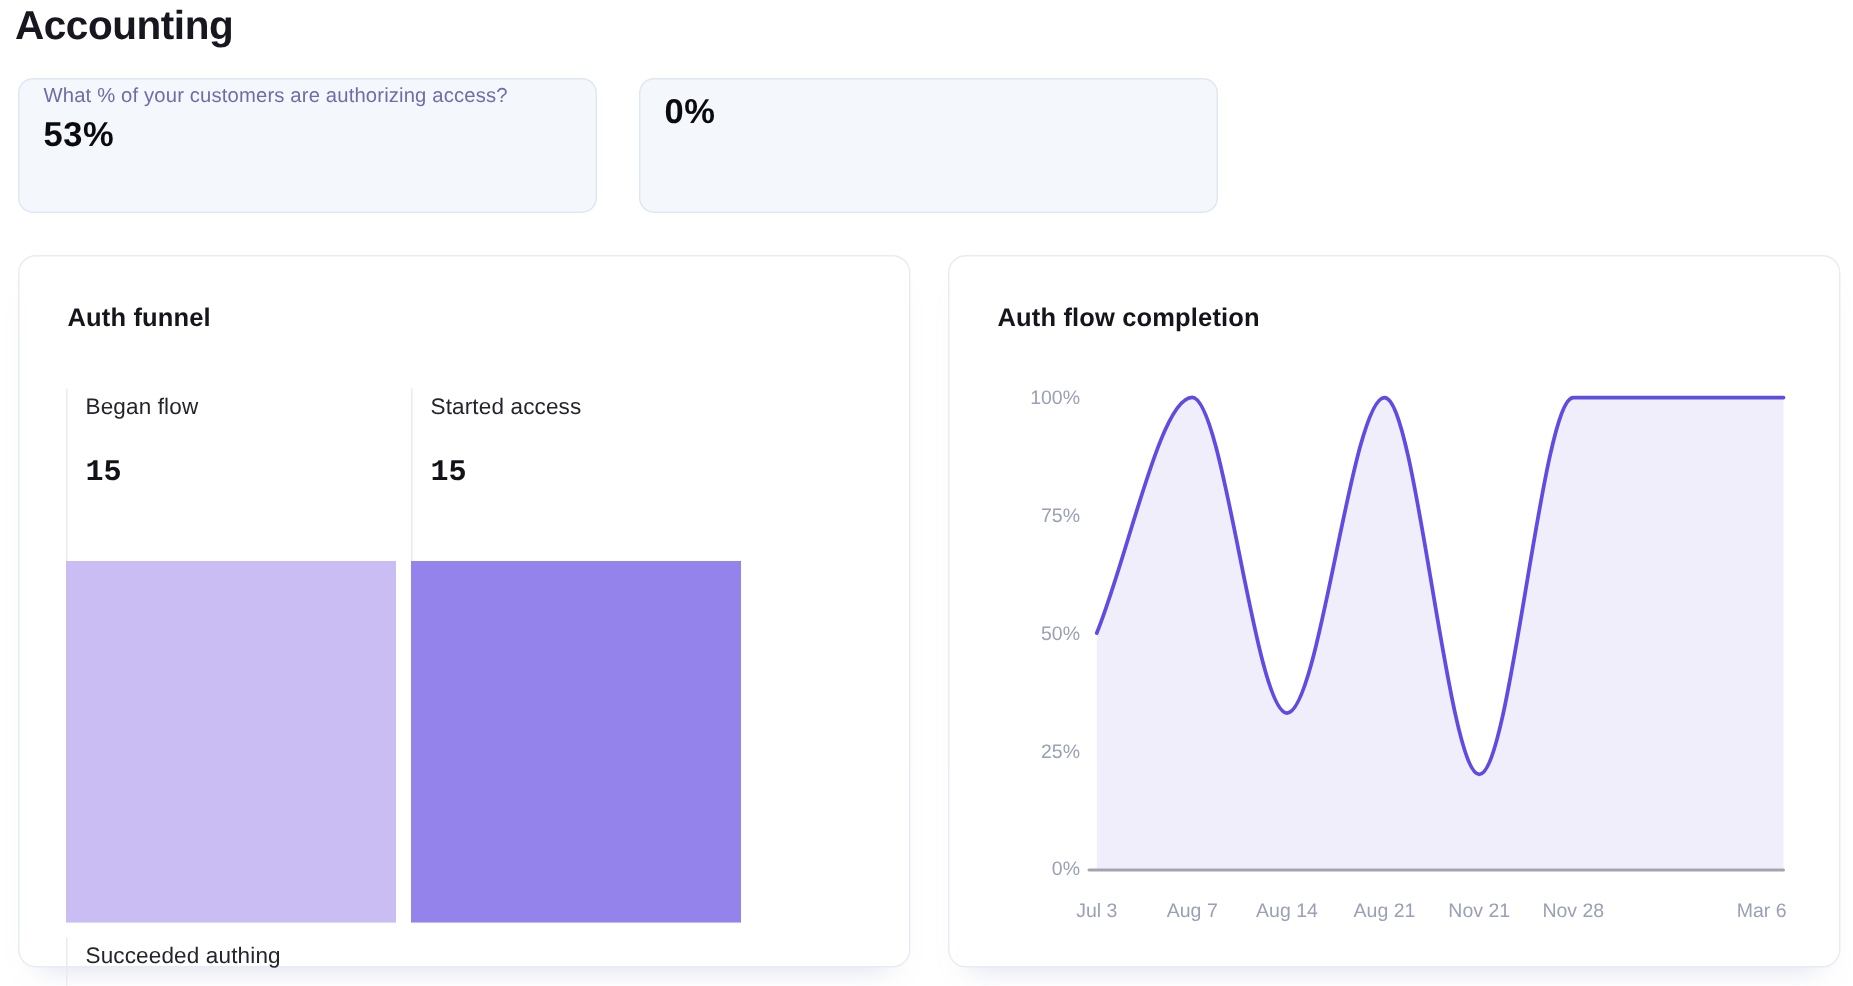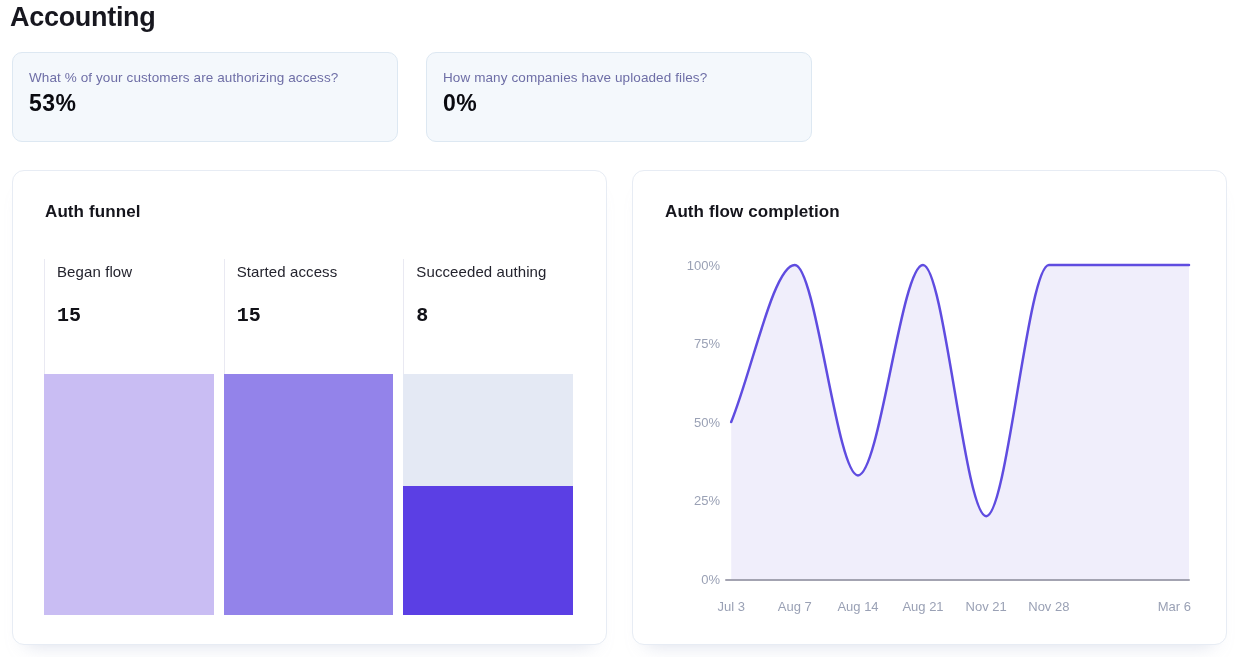--- a/index.html
+++ b/index.html
@@ -10,43 +10,43 @@
     -webkit-font-smoothing:antialiased;
   }
   .page-title {
     position:absolute; left:10px; top:2px;
     font-size:27px; font-weight:700; color:#17171f; letter-spacing:-0.3px;
   }
   
   .stat-card {
     position:absolute; top:52px; width:386px; height:90px;
     background:#f4f8fc; border:1px solid #dde8f2; border-radius:10px;
-    padding:17px 16px;
+    padding:3px 16px;
   }
   .stat-card.c0 { left:12px; }
   .stat-card.c1 { left:426px; }
   .stat-q { font-size:13.5px; font-weight:500; color:#6e6ea6; letter-spacing:.1px; }
   .stat-v { margin-top:5px; font-size:23px; font-weight:700; color:#0a0a10; letter-spacing:.4px; }
   
   .card {
     position:absolute; top:170px; width:595px; height:475px;
     background:#ffffff; border:1px solid #e7ecf4; border-radius:12px;
     box-shadow:0 14px 18px -14px rgba(150,160,195,.35);
     padding-left:36px;
   }
   .card.funnel { left:12px; }
   .card.completion { left:632px; }
   .card-title {
     position:absolute; left:32px; top:31px;
     font-size:17px; font-weight:700; color:#15151c; letter-spacing:.1px;
   }
   
   .fcols {
-    position:absolute; left:31px; top:88px; width:529px; height:356px;
-    display:grid; grid-template-columns:repeat(3,1fr); grid-gap:10px;
+    position:absolute; left:31px; top:88px; width:450px; height:356px;
+    display:grid; grid-template-columns:repeat(2,1fr); grid-gap:10px;
   }
   .fcol { display:flex; flex-direction:column; }
   .fcol-head {
     height:115px; border-left:1px solid #e9e9f2; padding:4px 0 0 12px;
   }
   .flabel { font-size:15px; color:#24242e; letter-spacing:.1px; }
   .fvalue { margin-top:24px; font-size:20px; font-weight:700; color:#121218;font-family:Liberation Mono, monospace; }
   .fbar { position:relative; height:241px; background:#e4e9f4; }
   .fbar-fill { position:absolute; left:0; right:0; bottom:0; }
   
@@ -57,21 +57,20 @@
 <body>
 
 <div class="page-title">Accounting</div>
 
 <div class="stat-card c0">
   <div class="stat-q">What % of your customers are authorizing access?</div>
   <div class="stat-v">53%</div>
 </div>
 
 <div class="stat-card c1">
-  <div class="stat-q">How many companies have uploaded files?</div>
   <div class="stat-v">0%</div>
 </div>
 
 <div class="card funnel">
   <div class="card-title">Auth funnel</div>
   <div class="fcols">
     <div class="fcol">
       <div class="fcol-head">
         <div class="flabel">Began flow</div>
         <div class="fvalue">15</div>

